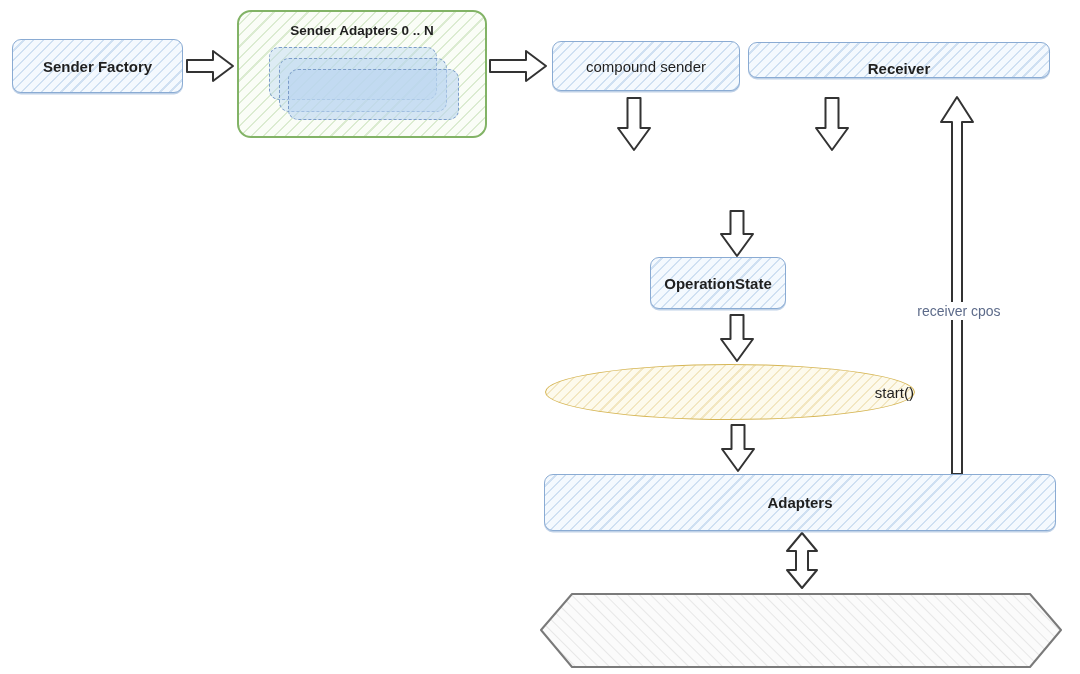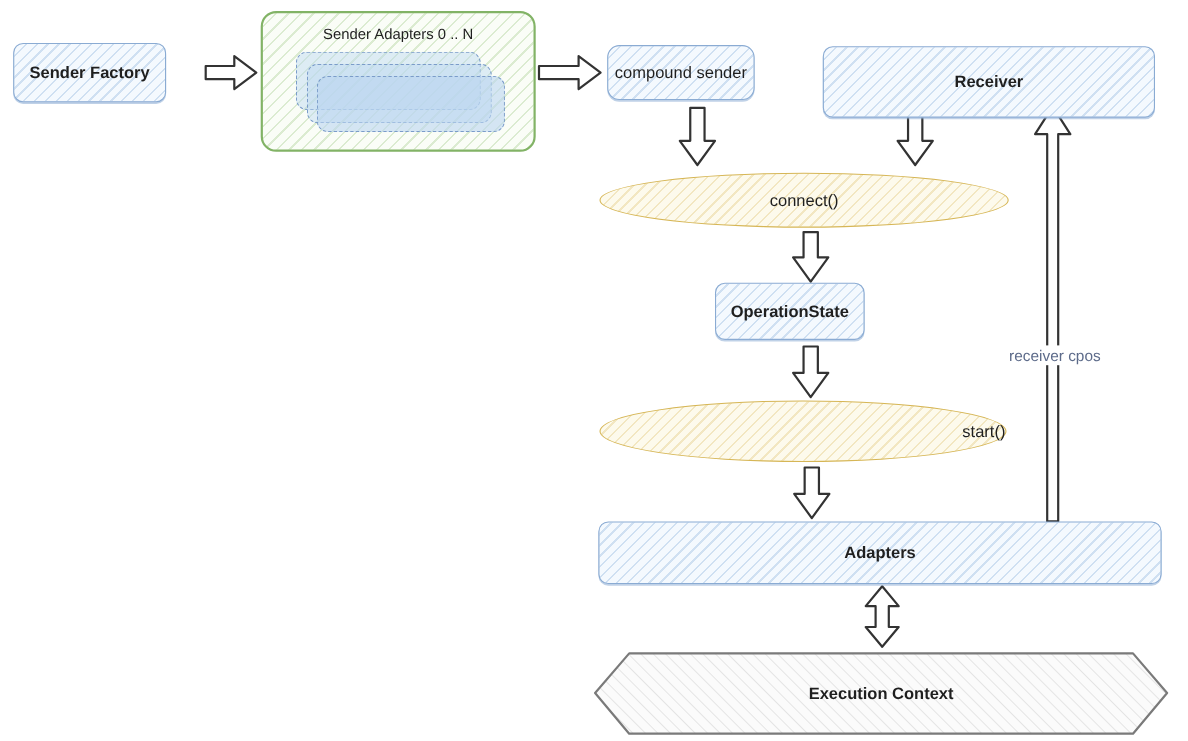--- a/index.html
+++ b/index.html
@@ -26,21 +26,21 @@
   .bold{font-weight:bold;}
   .group-green{
     position:absolute;box-sizing:border-box;
     border:2px solid var(--group-border-green,#82b366);border-radius:14px;
     background:
       repeating-linear-gradient(135deg, rgba(140,190,110,.28) 0 1.5px, rgba(255,255,255,0) 1.5px 8px),
       #fafdf7;
   }
   .group-title{
     position:absolute;left:0;top:11px;width:100%;text-align:center;
-    font-weight:normal;font-size:13.5px;
+    font-weight:bold;font-size:13.5px;
   }
   .adapter{
     position:absolute;box-sizing:border-box;
     border:1.4px dashed var(--adapter-border-blue,#7b9cc9);border-radius:10px;
     background:rgba(186,214,240,.45);
   }
   .ellipse{
     position:absolute;display:flex;align-items:center;justify-content:center;
     box-sizing:border-box;border-radius:50%;font-size:15px;
     border:1.8px solid var(--ellipse-border-yellow,#d6b656);
@@ -77,54 +77,48 @@
     <path d="M490,60 H526 V51 L546,66 L526,81 V72 H490 Z"></path>
     <path d="M627.5,98 H640.5 V128 H650 L634,150 L618,128 H627.5 Z"></path>
     <path d="M825.5,98 H838.5 V128 H848 L832,150 L816,128 H825.5 Z"></path>
     <path d="M730.5,211 H743.5 V234 H753 L737,256 L721,234 H730.5 Z"></path>
     <path d="M730.5,315 H743.5 V339 H753 L737,361 L721,339 H730.5 Z"></path>
     <path d="M731.5,425 H744.5 V449 H754 L738,471 L722,449 H731.5 Z"></path>
     <path d="M957,97 L973,122 H962 V474 H952 V122 H941 Z"></path>
     <path d="M802,533 L817,551 H808 V570 H817 L802,588 L787,570 H796 V551 H787 Z"></path>
   </svg>
 
-  <div class="node blue bold" style="left:12px;top:39px;width:139px;height:54px;">
+  <div class="node blue bold" style="left:12px;top:39px;width:171px;height:54px;">
     <span>Sender Factory</span>
   </div>
 
   <div class="group-green" style="left:237px;top:10px;width:250px;height:128px;">
     <div class="group-title">Sender Adapters 0 .. N</div>
     <div class="adapter" style="left:30px;top:35px;width:168px;height:53px;"></div>
     <div class="adapter" style="left:40px;top:46px;width:168px;height:54px;"></div>
     <div class="adapter" style="left:49px;top:57px;width:171px;height:51px;background:rgba(186,214,240,.6);"></div>
   </div>
 
-  <div class="node blue" style="left:552px;top:41px;width:134px;height:50px;border-radius:11px;">
+  <div class="node blue" style="left:552px;top:41px;width:188px;height:50px;">
     <span>compound sender</span>
   </div>
 
-  <div class="node blue bold" style="left:748px;top:42px;width:302px;height:65px;">
+  <div class="node blue bold" style="left:748px;top:42px;width:302px;height:36px;align-items:flex-end;">
     <span>Receiver</span>
   </div>
 
-  <div class="ellipse" style="left:545px;top:157px;width:372px;height:50px;">
-    <span>connect()</span>
-  </div>
 
   <div class="node blue bold" style="left:650px;top:257px;width:136px;height:52px;">
     <span>OperationState</span>
   </div>
 
   <div class="ellipse" style="left:545px;top:364px;width:370px;height:56px;justify-content:flex-end;">
     <span>start()</span>
   </div>
 
   <div class="node blue bold" style="left:544px;top:474px;width:512px;height:57px;">
     <span>Adapters</span>
   </div>
 
-  <div class="hex-label" style="left:541px;top:594px;width:520px;height:73px;">
-    <span>Execution Context</span>
-  </div>
 
-  <div class="edge-label" style="left:959px;top:311px;margin-top:12px;">receiver cpos</div>
+  <div class="edge-label" style="left:959px;top:311px;">receiver cpos</div>
 
 </div>
 
 </body></html>

